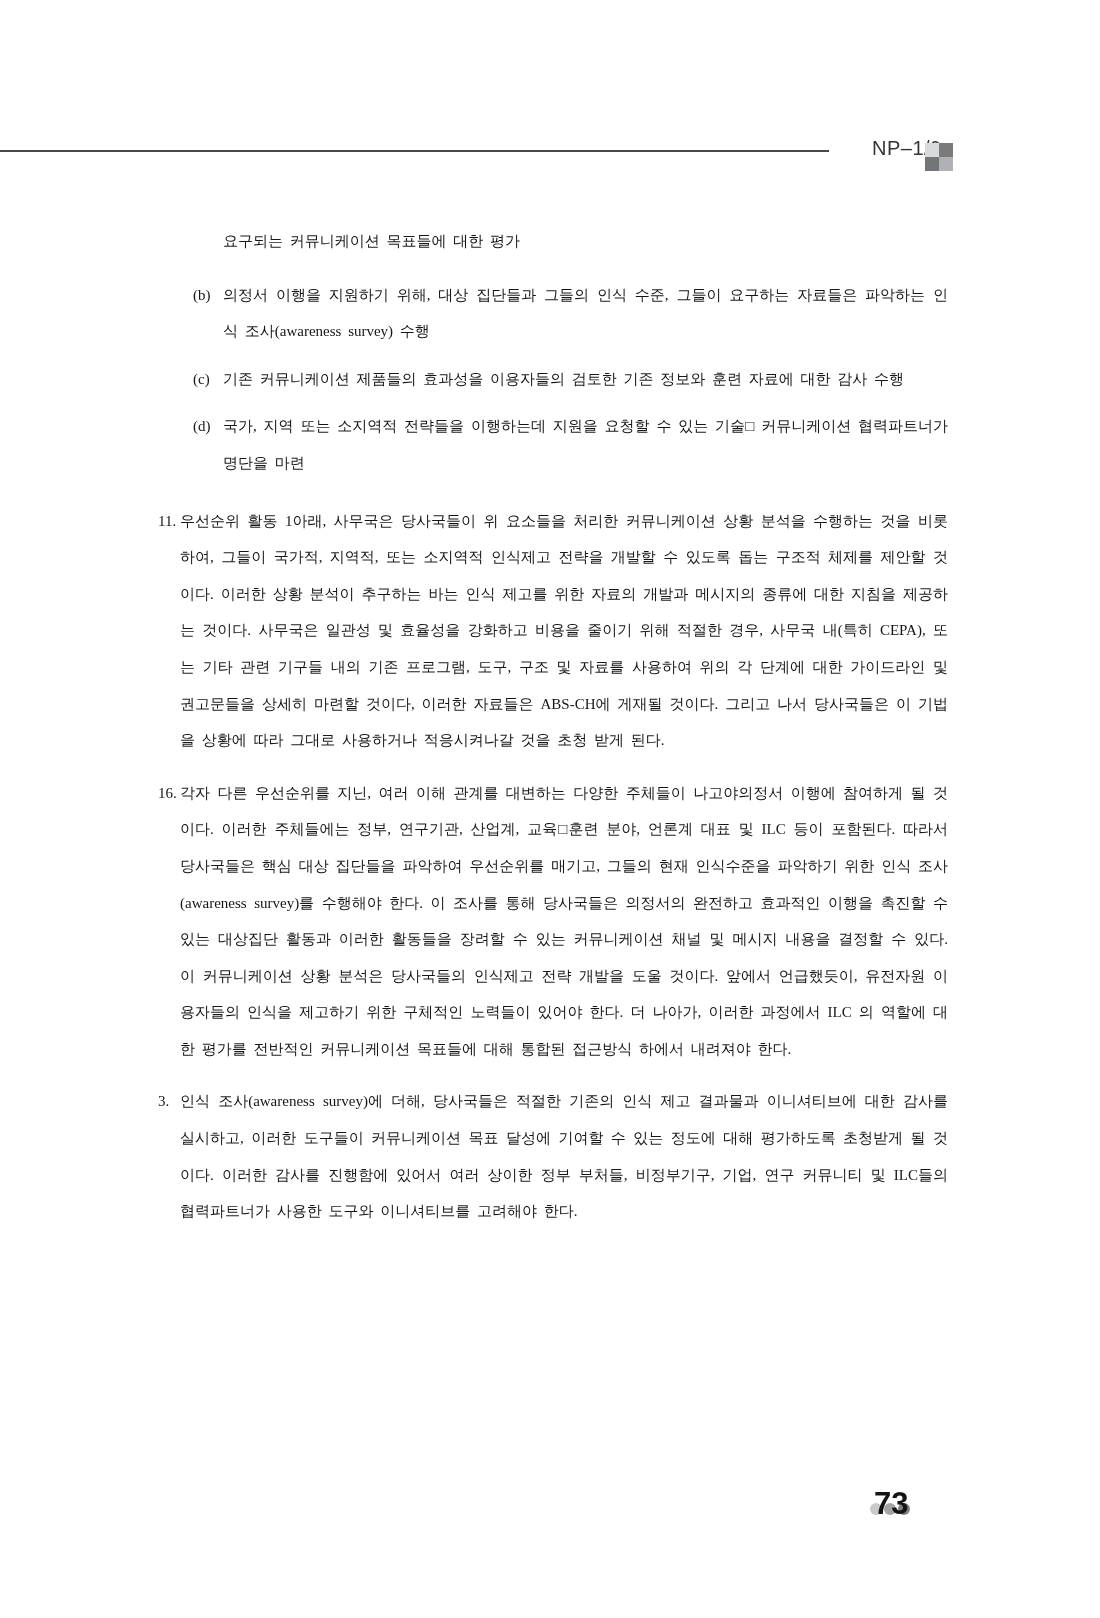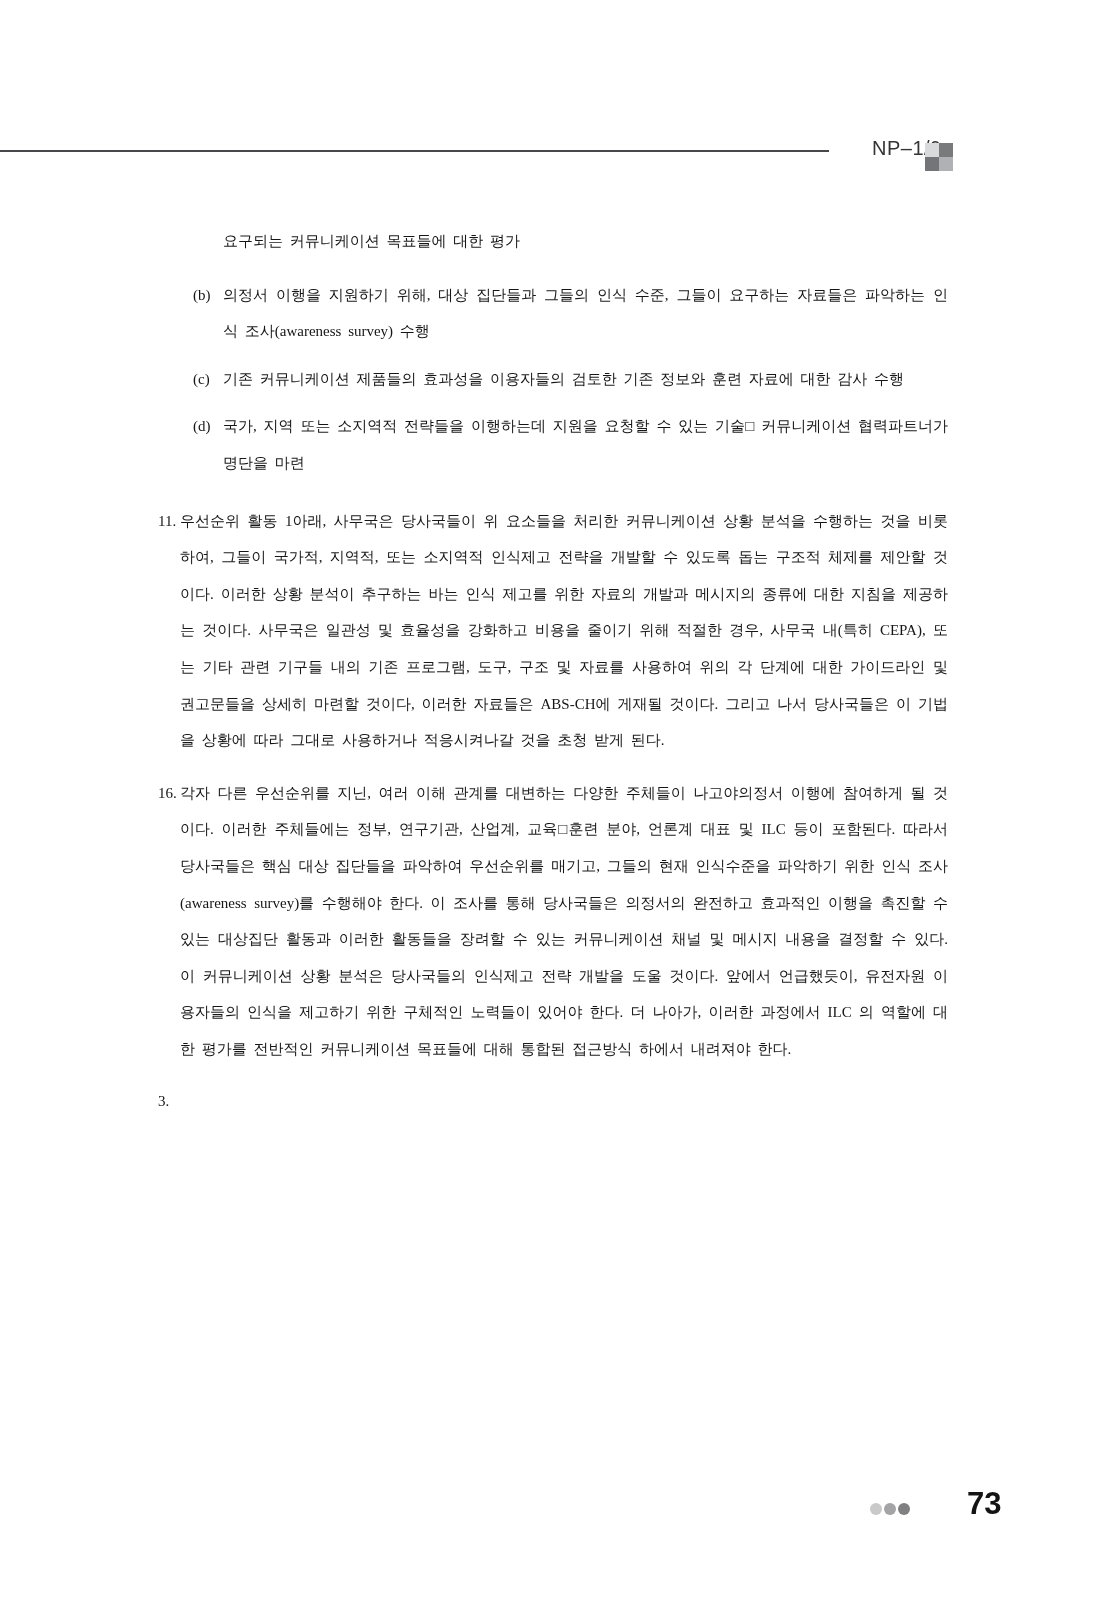--- a/index.html
+++ b/index.html
@@ -43,21 +43,21 @@
   .para { position: relative; padding-left: 22px; margin-bottom: 16px; text-align: justify; text-justify: inter-word; }
   .para-num { position: absolute; left: 0; top: 0; }
 
   
   .footer-dots {
     position: absolute; top: 1503px; left: 870px;
     display: flex; gap: 2px; align-items: center;
   }
   .footer-dots span { width: 12px; height: 12px; border-radius: 50%; display: block; }
   .page-number {
-    position: absolute; top: 1486px; left: 967px;
+    position: absolute; top: 1486px; left: 874px;
     font-family: "Liberation Sans", "DejaVu Sans", sans-serif;
     font-weight: bold; font-size: 31px; color: #141414;
   }
 </style>
 </head>
 <body>
 
 <div class="page">
 
   <div class="header-rule"></div>
@@ -93,20 +93,21 @@
       <span>우선순위 활동 1아래, 사무국은 당사국들이 위 요소들을 처리한 커뮤니케이션 상황 분석을 수행하는 것을 비롯하여, 그들이 국가적, 지역적, 또는 소지역적 인식제고 전략을 개발할 수 있도록 돕는 구조적 체제를 제안할 것이다. 이러한 상황 분석이 추구하는 바는 인식 제고를 위한 자료의 개발과 메시지의 종류에 대한 지침을 제공하는 것이다. 사무국은 일관성 및 효율성을 강화하고 비용을 줄이기 위해 적절한 경우, 사무국 내(특히 CEPA), 또는 기타 관련 기구들 내의 기존 프로그램, 도구, 구조 및 자료를 사용하여 위의 각 단계에 대한 가이드라인 및 권고문들을 상세히 마련할 것이다, 이러한 자료들은 ABS-CH에 게재될 것이다. 그리고 나서 당사국들은 이 기법을 상황에 따라 그대로 사용하거나 적응시켜나갈 것을 초청 받게 된다.</span>
     </div>
 
     <div class="para">
       <span class="para-num">16.</span>
       <span>각자 다른 우선순위를 지닌, 여러 이해 관계를 대변하는 다양한 주체들이 나고야의정서 이행에 참여하게 될 것이다. 이러한 주체들에는 정부, 연구기관, 산업계, 교육□훈련 분야, 언론계 대표 및 ILC 등이 포함된다. 따라서 당사국들은 핵심 대상 집단들을 파악하여 우선순위를 매기고, 그들의 현재 인식수준을 파악하기 위한 인식 조사(awareness survey)를 수행해야 한다. 이 조사를 통해 당사국들은 의정서의 완전하고 효과적인 이행을 촉진할 수 있는 대상집단 활동과 이러한 활동들을 장려할 수 있는 커뮤니케이션 채널 및 메시지 내용을 결정할 수 있다. 이 커뮤니케이션 상황 분석은 당사국들의 인식제고 전략 개발을 도울 것이다. 앞에서 언급했듯이, 유전자원 이용자들의 인식을 제고하기 위한 구체적인 노력들이 있어야 한다. 더 나아가, 이러한 과정에서 ILC 의 역할에 대한 평가를 전반적인 커뮤니케이션 목표들에 대해 통합된 접근방식 하에서 내려져야 한다.</span>
     </div>
 
     <div class="para">
       <span class="para-num">3.</span>
+      <span>인식 조사(awareness survey)에 더해, 당사국들은 적절한 기존의 인식 제고 결과물과 이니셔티브에 대한 감사를 실시하고, 이러한 도구들이 커뮤니케이션 목표 달성에 기여할 수 있는 정도에 대해 평가하도록 초청받게 될 것이다. 이러한 감사를 진행함에 있어서 여러 상이한 정부 부처들, 비정부기구, 기업, 연구 커뮤니티 및 ILC들의 협력파트너가 사용한 도구와 이니셔티브를 고려해야 한다.</span>
     </div>
 
   </div>
 
   <div class="footer-dots">
     <span style="background-color: rgb(201, 201, 201);"></span>
     <span style="background-color: rgb(164, 164, 166);"></span>
     <span style="background-color: rgb(128, 128, 131);"></span>
   </div>
   <div class="page-number">73</div>

